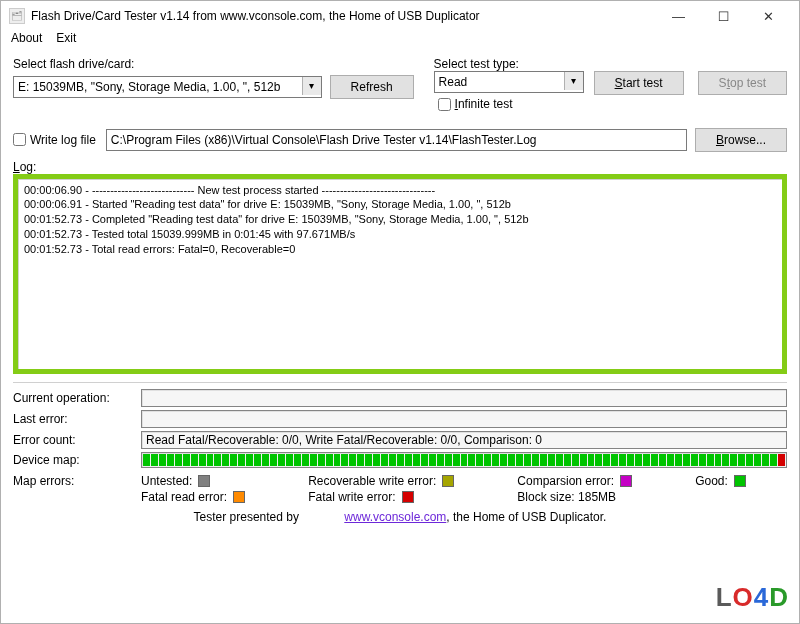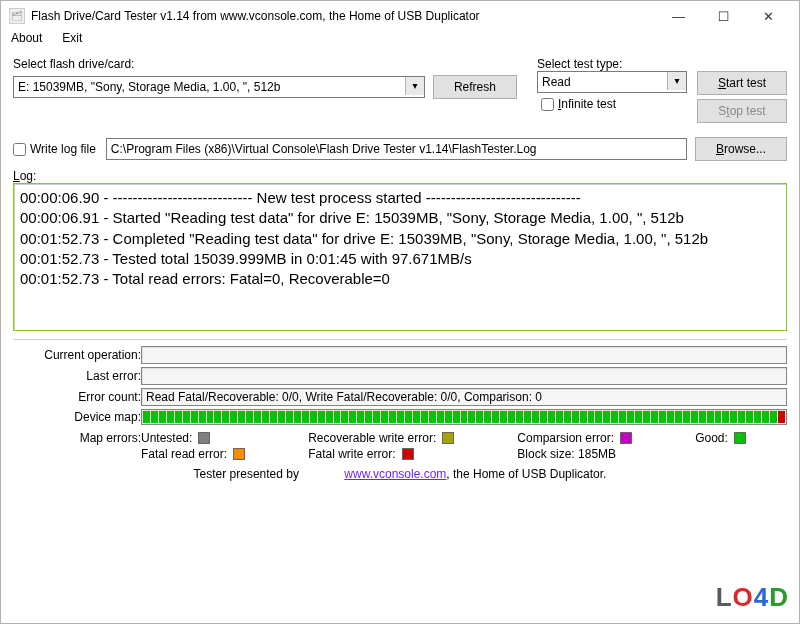--- a/index.html
+++ b/index.html
@@ -19,21 +19,21 @@
     height: 30px;
     display: flex;
     align-items: center;
     padding: 0 8px;
     background: #fff;
   }
   .titlebar .app-icon { width:16px; height:16px; margin-right:6px; background:#eee; border:1px solid #ccc; font-size:9px; text-align:center; line-height:14px; color:#888;}
   .titlebar .title { flex:1; font-size:12px; }
   .win-btns { display:flex; gap:0; }
   .win-btn { width:45px; height:28px; display:flex; align-items:center; justify-content:center; font-size:13px; color:#333; }
-  .menubar { height:20px; display:flex; gap:20px; padding:0 10px; font-size:12px; }
+  .menubar { height:20px; display:flex; gap:14px; padding:0 10px; font-size:12px; }
   .menubar span { cursor:default; }
   .content { padding: 6px 12px 8px 12px; }
   .row { display:flex; align-items:center; margin:4px 0; }
   .label { white-space:nowrap; }
   .dropdown, .textfield {
     border:1px solid #7a7a7a;
     background:#fff;
     height:22px;
     padding:1px 4px;
     font-family:inherit;
@@ -52,36 +52,36 @@
     cursor:default;
     min-width:70px;
   }
   .btn:disabled, .btn.disabled { color:#888; }
   .checkbox-wrap { display:inline-flex; align-items:center; gap:4px; }
   input[type="checkbox"] { width:13px; height:13px; margin:0; }
   .top-section { display:flex; gap:20px; }
   .left-col { flex:1; }
   .right-col { display:flex; gap:10px; align-items:flex-start; }
   .test-type-block { }
-  .test-btns { display:flex; flex-direction:column; gap:4px; }
+  .test-btns { display:flex; flex-direction:row; gap:14px; }
   .log-area {
     width:100%;
-    height:148px;
-    border:1px solid #84cc16;
+    height:200px;
+    border:5px solid #84cc16;
     background:#fff;
     padding:4px 6px;
     font-family: Tahoma, sans-serif;
-    font-size:15px;
+    font-size:11px;
     white-space:pre;
     overflow:auto;
     line-height:1.35;
     box-shadow: inset 1px 1px 0 #d0d0d0;
   }
   .field-row { display:flex; align-items:center; margin:3px 0; font-size:12px; }
-  .field-row .lbl { width:128px;text-align:right; }
+  .field-row .lbl { width:128px; }
   .field-row .val-box { flex:1; height:18px; border:1px solid #848484; background:#f6f6f6; box-shadow:inset 1px 1px 0 #e0e0e0; padding:1px 4px; font-size:12px; display:flex; align-items:center; }
   .device-map { display:flex; gap:1px; height:16px; flex:1; border:1px solid #848484; box-shadow:inset 1px 1px 0 #e0e0e0; padding:1px; background:#f0f0f0; }
   .device-map .blk { flex:1; height:100%; }
   .legend { flex:1; display:grid; grid-template-columns: repeat(4, auto); column-gap:22px; row-gap:2px; font-size:12px; }
   .legend-item { display:flex; align-items:center; gap:6px; white-space:nowrap; }
   .swatch { width:12px; height:12px; border:1px solid #666; display:inline-block; }
   .right-align { margin-left:auto; }
   .hr { border:none; border-top:1px solid #d0d0d0; margin:8px 0 6px 0; }
   .footer { text-align:center; font-size:12px; margin-top:6px; }
   .footer a { color:#6d28d9; text-decoration:underline;margin-left:42px; }

